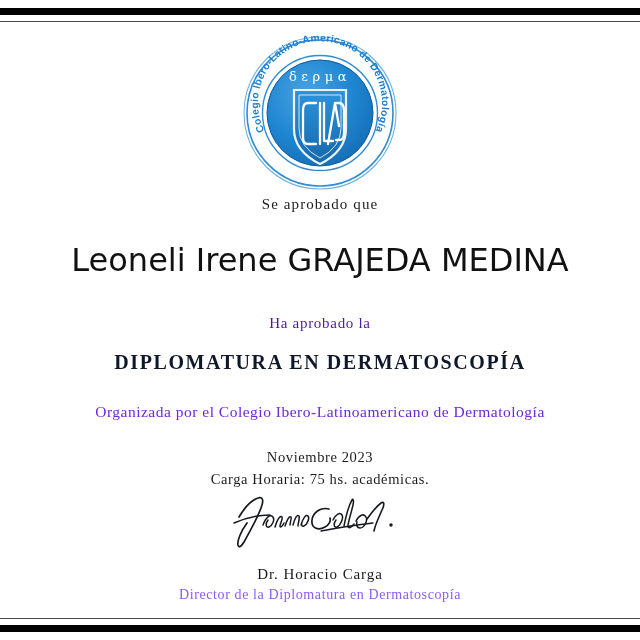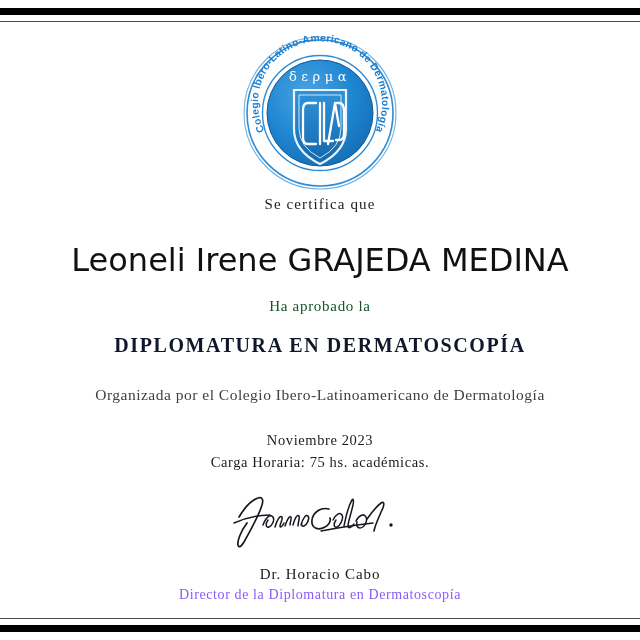--- a/index.html
+++ b/index.html
@@ -76,40 +76,40 @@
     letter-spacing: 0px;
     color: #111111;
     margin: 28px 0 0 0;
     white-space: nowrap;
   }
 
   .line-ha-aprobado {
     font-family: "Liberation Serif", "DejaVu Serif", serif;
     font-size: 15px;
     letter-spacing: 0.7px;
-    color: #14532d;
-    margin: 19px 0 0 0;
+    color: #4c1d95;
+    margin: 36px 0 0 0;
   }
 
   .line-course {
     font-family: "Liberation Serif", "DejaVu Serif", serif;
     font-size: 20px;
     font-weight: bold;
     letter-spacing: 1.6px;
     color: #0f172a;
     margin: 19px 0 0 0;
     white-space: nowrap;
   }
 
   .block-organized {
     font-family: "Liberation Serif", "DejaVu Serif", serif;
     font-size: 15.5px;
     letter-spacing: 0.5px;
     line-height: 1.5;
-    color: #404040;
+    color: #6d28d9;
     margin: 26px 0 0 0;
   }
   .block-organized div { white-space: nowrap; }
 
   .block-dates {
     font-family: "Liberation Serif", "DejaVu Serif", serif;
     font-size: 14.5px;
     letter-spacing: 0.6px;
     line-height: 1.5;
     color: #1c1c1c;
@@ -199,21 +199,21 @@
           <path d="M 80,70 L 80,111"></path>
           <path d="M 84,70 L 84,108 L 93,108"></path>
           <path d="M 88,111 L 95,70 L 99,93"></path>
           <path d="M 97,70 L 99,70 Q 104,70 104,78 L 104,100 Q 104,107 99,107 L 96,107"></path>
         </g>
       </g>
     </svg>
   </div>
 
   <div id="content">
-    <p class="line-se-certifica">Se certifica que</p>
+    <p class="line-se-certifica">Se aprobado que</p>
 
     <p class="line-name">Leoneli Irene GRAJEDA MEDINA</p>
 
     <p class="line-ha-aprobado">Ha aprobado la</p>
 
     <p class="line-course">DIPLOMATURA EN DERMATOSCOPÍA</p>
 
     <div class="block-organized">
       <div>Organizada por el Colegio Ibero-Latinoamericano de Dermatología</div>
     </div>
@@ -246,20 +246,20 @@
         <path d="M 131,34 C 134,28 139,26 141,30 C 143,34 139,41 135,41 C 132,41 131,38 132,35" stroke-width="1.5"></path>
 
         <path d="M 142,32 C 147,25 152,19 156,16 C 159,14 160,17 157,23 C 154,30 150,38 149,44" stroke-width="1.6"></path>
         <path d="M 96,44 C 112,41 130,38 148,36" stroke-width="1.3"></path>
         <circle cx="166" cy="38" r="1.7" fill="#16181d" stroke="none"></circle>
       </g>
     </svg>
   </div>
 
   <div id="signatory">
-    <p class="sig-name">Dr. Horacio Cabo</p>
+    <p class="sig-name">Dr. Horacio Carga</p>
     <p class="sig-role">Director de la Diplomatura en Dermatoscopía</p>
   </div>
 
   <div id="bot-hair" class="border-hair"></div>
   <div id="bot-band" class="border-band"></div>
 
 </div>
 
 </body></html>

